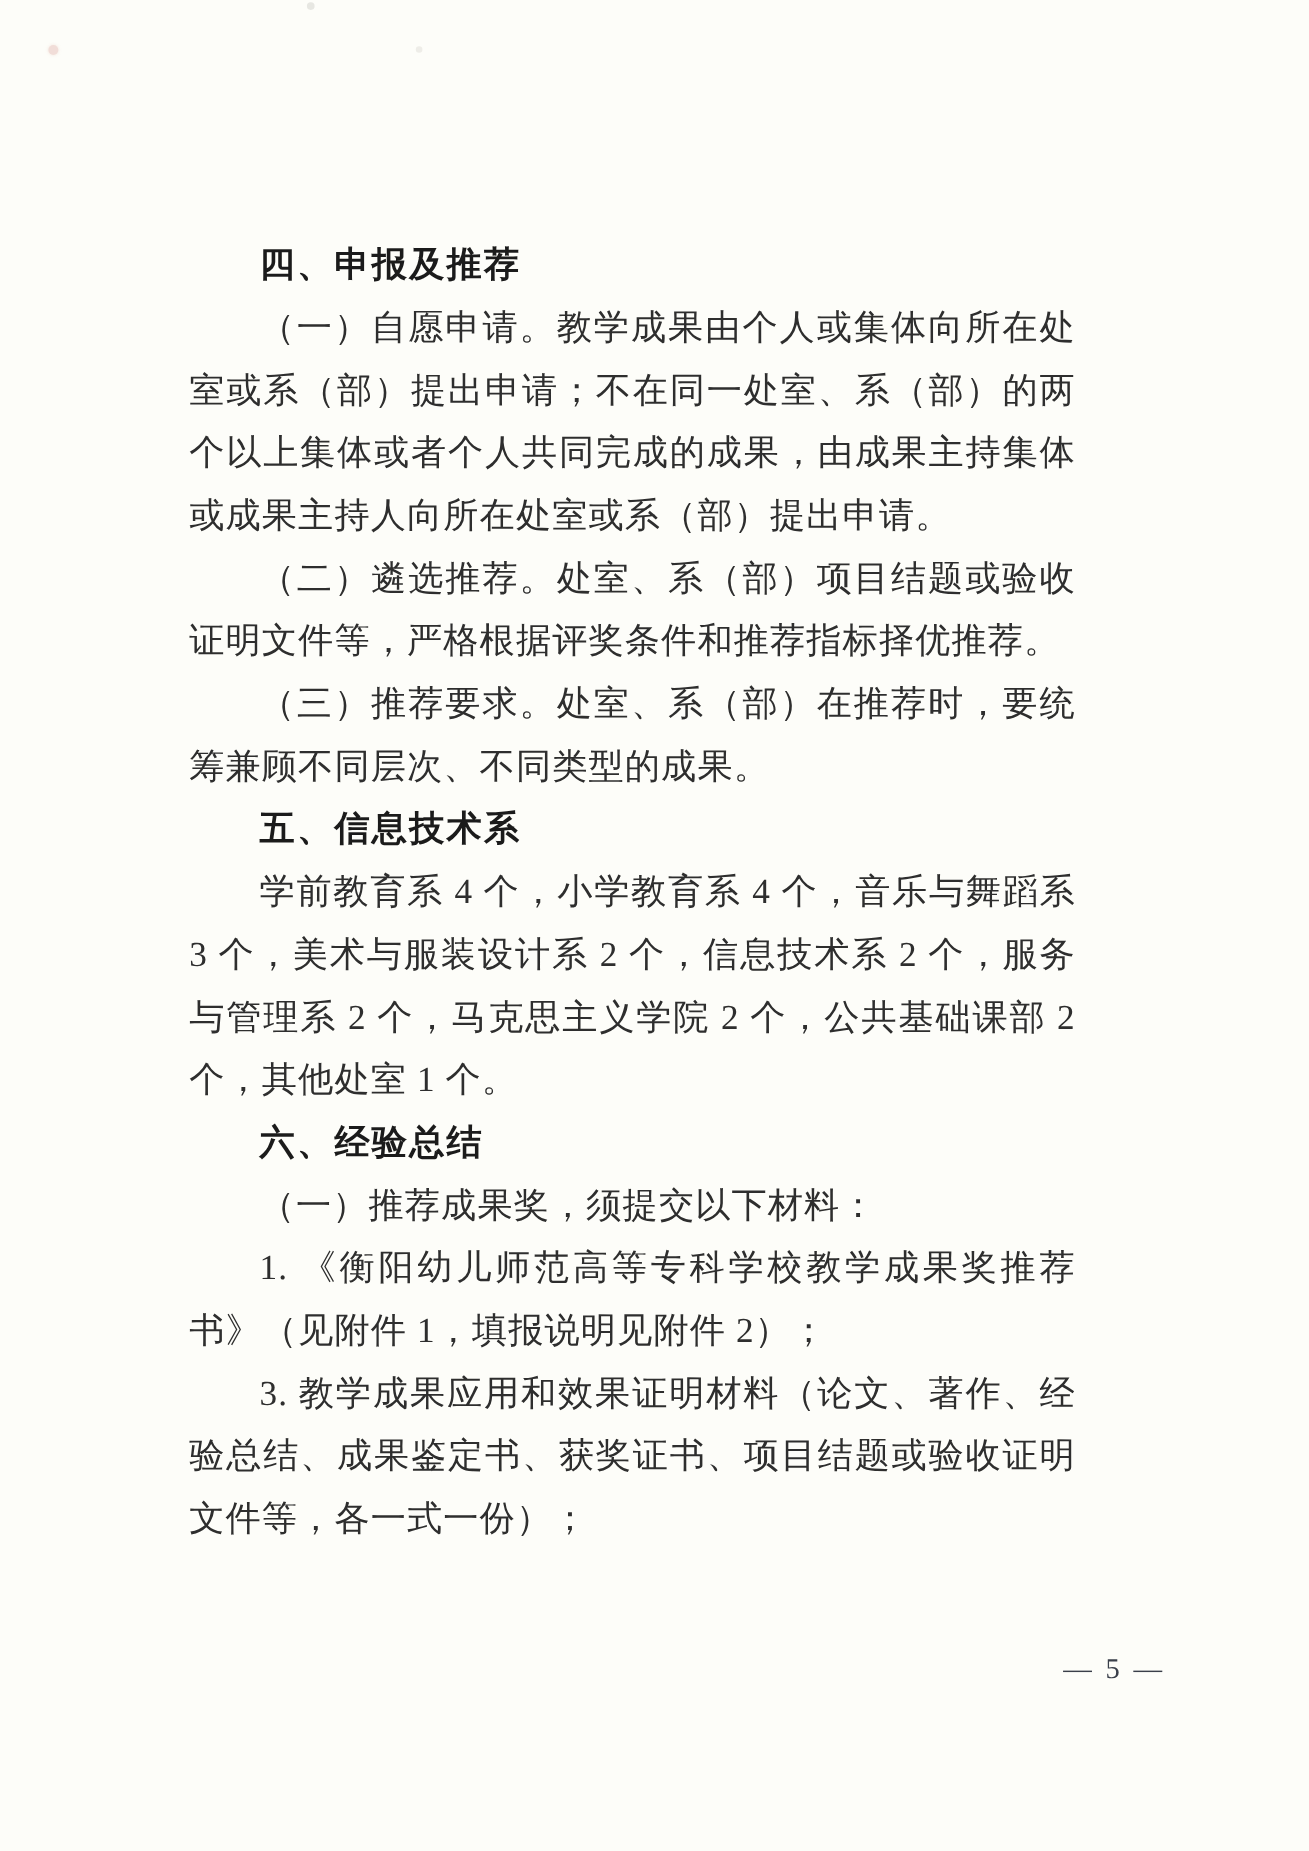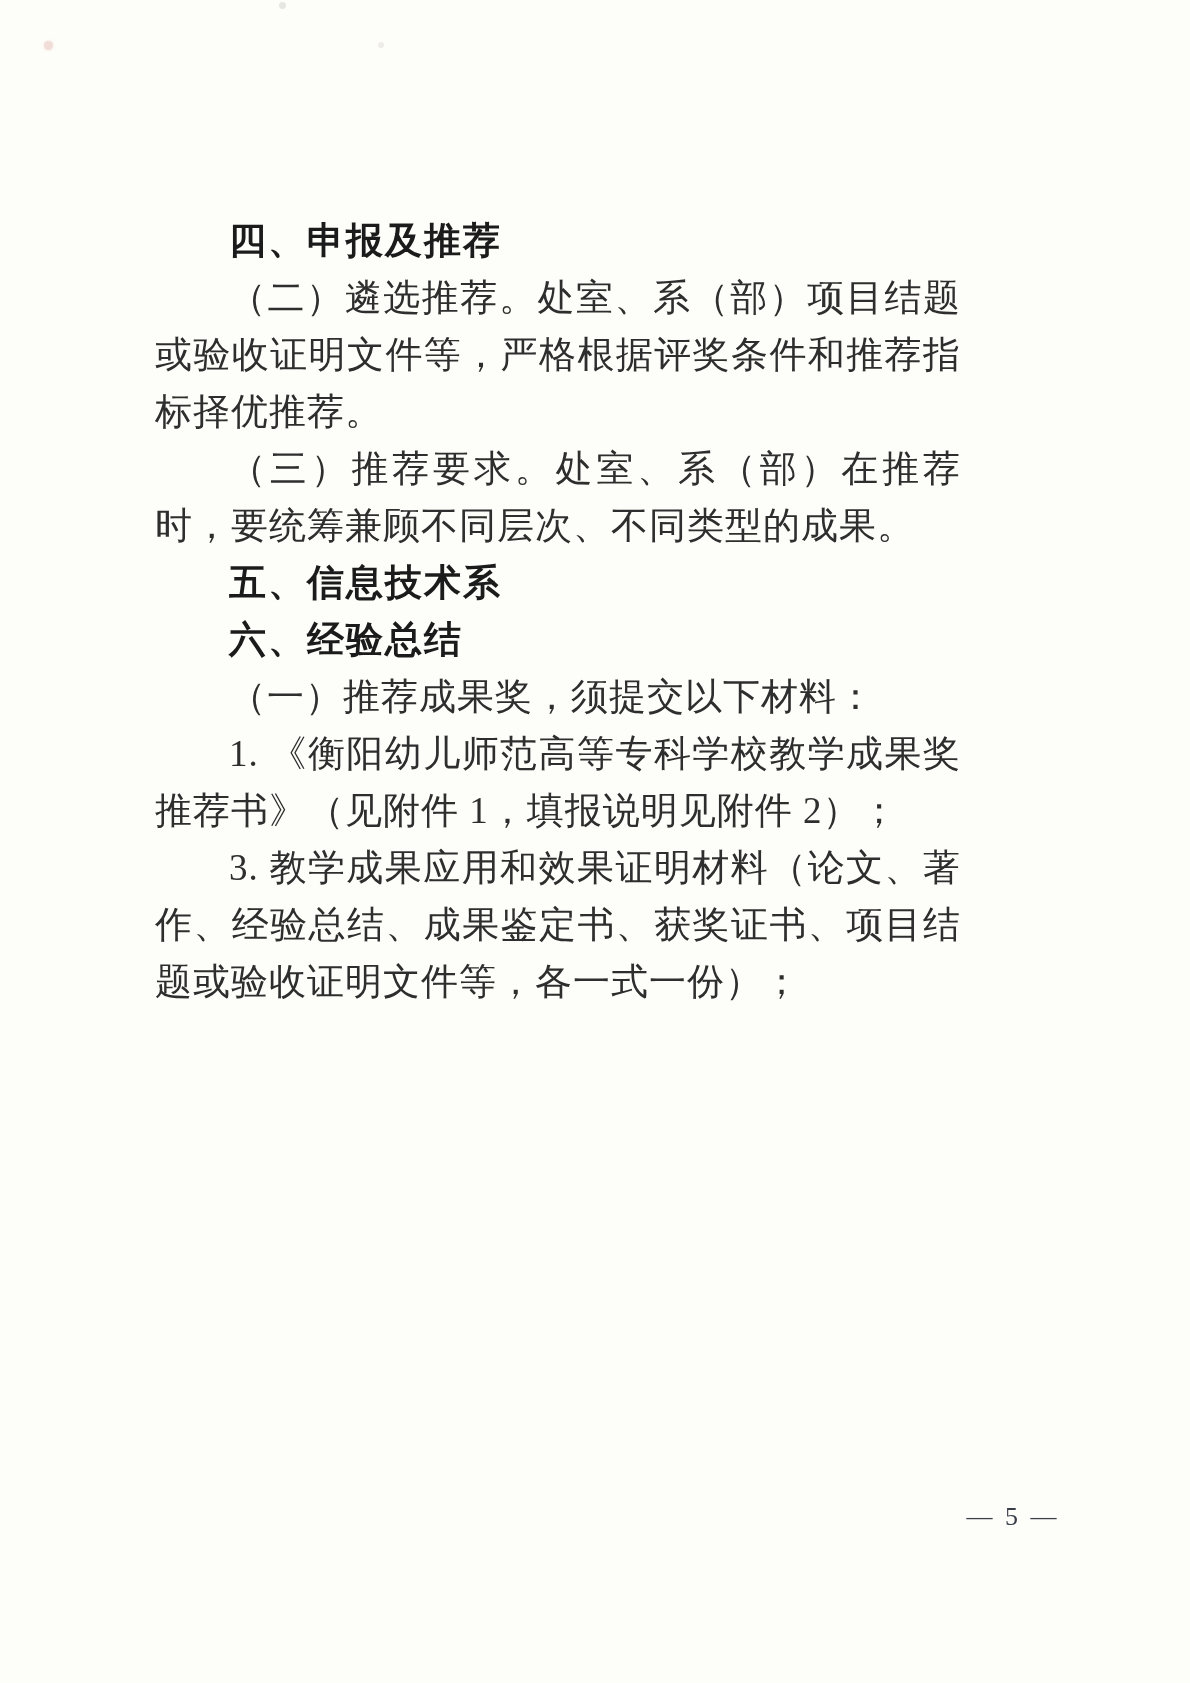--- a/index.html
+++ b/index.html
@@ -14,25 +14,25 @@
   }
   .sheet {
     position: relative;
     width: 1190px;
     height: 1683px;
     background: #fdfdf9;
     overflow: hidden;
   }
   .content {
     position: absolute;
-    left: 155px;
+    left: 172px;
     top: 212px;
     width: 806px;
     color: #2e2e2e;
-    font-size: 37px;
+    font-size: 32px;
     line-height: 57px;
     letter-spacing: 1px;
     text-align: justify;
   }
   .block { margin: 0; }
   .block.para {
     text-indent: 2em;
     font-family: "Liberation Serif", "DejaVu Serif", serif;
   }
   .block.heading {
@@ -77,23 +77,25 @@
 <body>
 
 <div class="sheet">
 
   <span class="speck speck-1"></span>
   <span class="speck speck-2"></span>
   <span class="speck speck-3"></span>
 
   <div class="content">
     <p class="block heading">四、申报及推荐</p>
+    <p class="block para">（一）自愿申请。教学成果由个人或集体向所在处室或系（部）提出申请；不在同一处室、系（部）的两个以上集体或者个人共同完成的成果，由成果主持集体或成果主持人向所在处室或系（部）提出申请。</p>
     <p class="block para">（二）遴选推荐。处室、系（部）项目结题或验收证明文件等，严格根据评奖条件和推荐指标择优推荐。</p>
     <p class="block para">（三）推荐要求。处室、系（部）在推荐时，要统筹兼顾不同层次、不同类型的成果。</p>
     <p class="block heading">五、信息技术系</p>
+    <p class="block para">学前教育系 4 个，小学教育系 4 个，音乐与舞蹈系 3 个，美术与服装设计系 2 个，信息技术系 2 个，服务与管理系 2 个，马克思主义学院 2 个，公共基础课部 2 个，其他处室 1 个。</p>
     <p class="block heading">六、经验总结</p>
     <p class="block para">（一）推荐成果奖，须提交以下材料：</p>
     <p class="block para">1. 《衡阳幼儿师范高等专科学校教学成果奖推荐书》（见附件 1，填报说明见附件 2）；</p>
     <p class="block para">3. 教学成果应用和效果证明材料（论文、著作、经验总结、成果鉴定书、获奖证书、项目结题或验收证明文件等，各一式一份）；</p>
   </div>
 
   <div class="page-num">— 5 —</div>
 
 </div>
 

